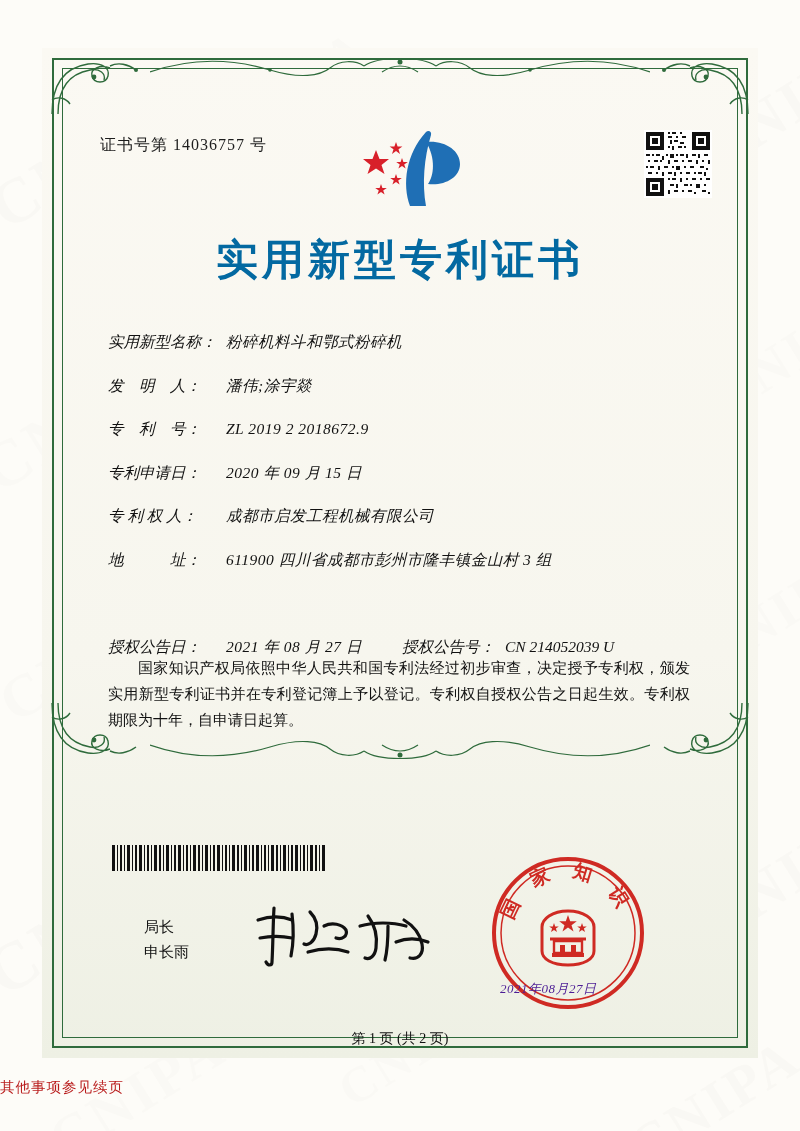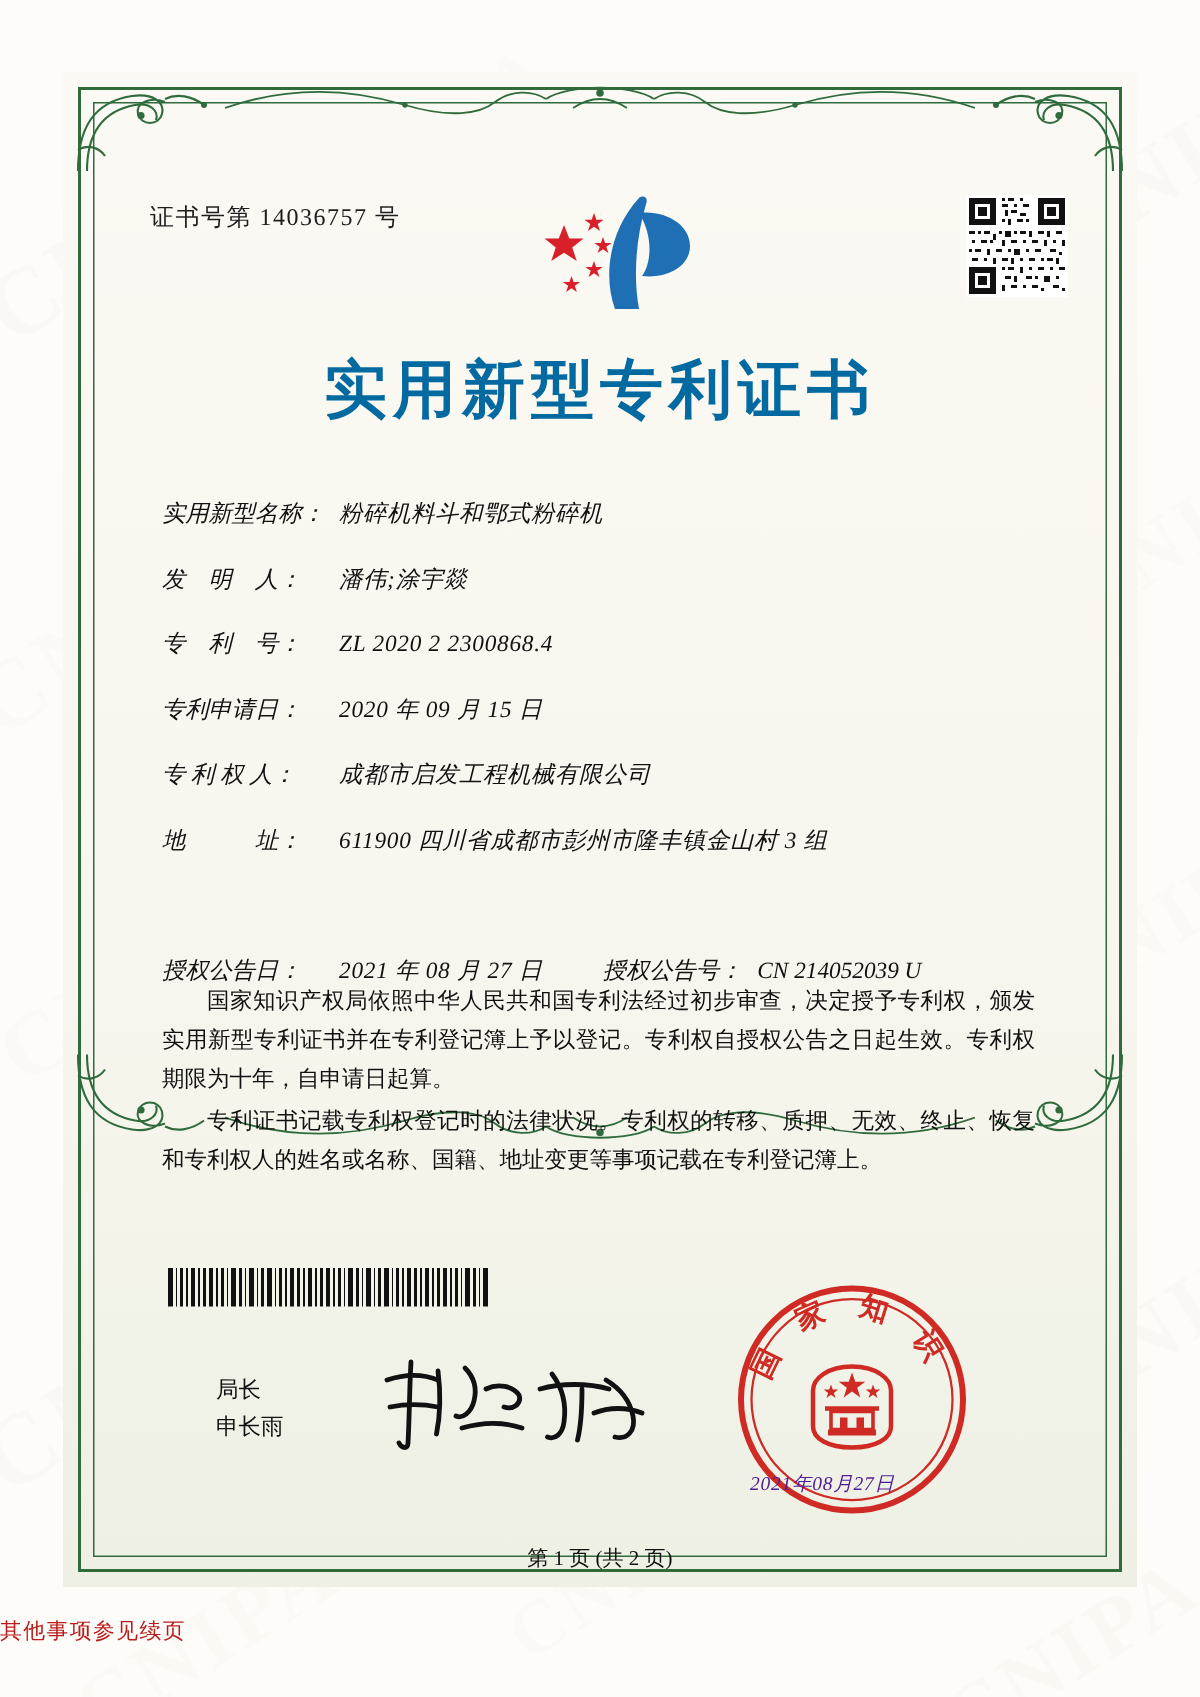--- a/index.html
+++ b/index.html
@@ -458,21 +458,21 @@
       <div class="field-value">粉碎机料斗和鄂式粉碎机</div>
     </div>
 
     <div class="field-row">
       <div class="field-label">发　明　人：</div>
       <div class="field-value">潘伟;涂宇燚</div>
     </div>
 
     <div class="field-row">
       <div class="field-label">专　利　号：</div>
-      <div class="field-value">ZL 2020 2 2300868.4</div>
+      <div class="field-value">ZL 2019 2 2018672.9</div>
     </div>
 
     <div class="field-row">
       <div class="field-label">专利申请日：</div>
       <div class="field-value">2020 年 09 月 15 日</div>
     </div>
 
     <div class="field-row">
       <div class="field-label">专 利 权 人：</div>
       <div class="field-value">成都市启发工程机械有限公司</div>
@@ -487,21 +487,20 @@
       <div class="field-label">授权公告日：</div>
       <div class="field-value">2021 年 08 月 27 日</div>
       <div class="field-label2">授权公告号：</div>
       <div class="field-value2">CN 214052039 U</div>
     </div>
 
   </div>
 
   <div class="body-text">
     <p>国家知识产权局依照中华人民共和国专利法经过初步审查，决定授予专利权，颁发实用新型专利证书并在专利登记簿上予以登记。专利权自授权公告之日起生效。专利权期限为十年，自申请日起算。</p>
-    <p>专利证书记载专利权登记时的法律状况。专利权的转移、质押、无效、终止、恢复和专利权人的姓名或名称、国籍、地址变更等事项记载在专利登记簿上。</p>
   </div>
 
   <div class="barcode">
     <svg width="216" height="26" viewBox="0 0 216 26" shape-rendering="crispEdges">
       <rect width="216" height="26" fill="none"></rect>
       <g fill="#111">
         <rect x="0" y="0" width="3" height="26"></rect>
           <rect x="5" y="0" width="1" height="26"></rect>
         <rect x="8" y="0" width="2" height="26"></rect>
           <rect x="12" y="0" width="1" height="26"></rect>

